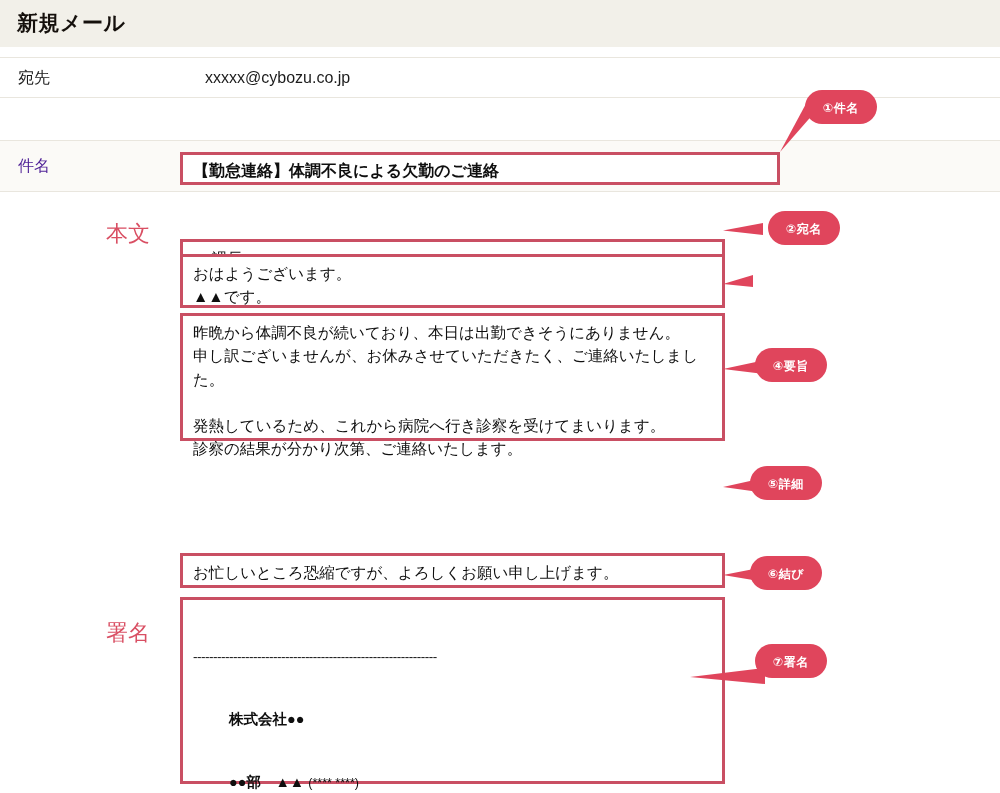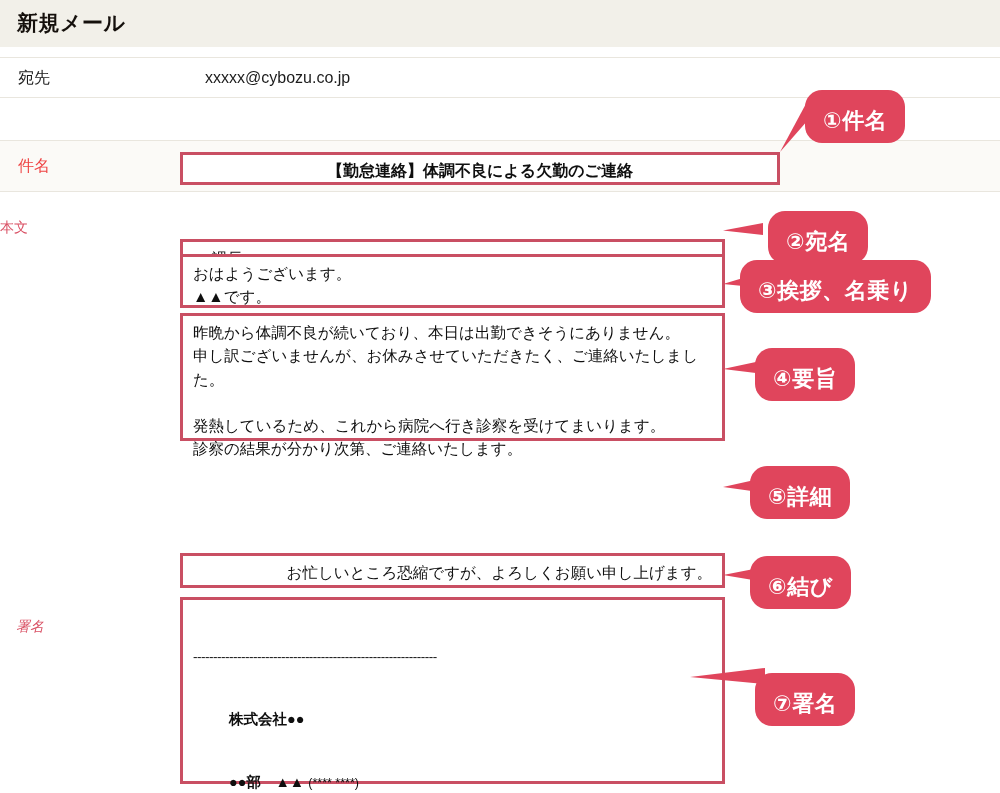--- a/index.html
+++ b/index.html
@@ -58,94 +58,94 @@
     position: absolute;
     width: 150px;
     text-align: left;
     font-size: 16px;
     color: #1c1c1c;
     top: 50%;
     transform: translateY(-50%);
     left: 0;
     margin-left: 18px;
   }
-  .field-label.red { color: #ef4444; }
+  .field-label.red { color: #4c1d95; }
   .field-value {
     position: absolute;
     left: 205px;
     top: 50%;
     transform: translateY(-50%);
     font-size: 16px;
     color: #1c1c1c;
   }
 
   
   .section-label {
     position: absolute;
     width: 150px;
-    font-size: 14px;
+    text-align: right;
+    font-size: 22px;
     color: #d94f63;
   }
   #label-honbun { left: 0; top: 219px; }
-  #label-shomei { left: 16px; top: 618px; font-style: italic; }
+  #label-shomei { left: 0; top: 618px; }
 
   
   .hl-box {
     position: absolute;
     box-sizing: border-box;
     border: 3px solid #c94f63;
     background: #ffffff;
     font-size: 15.5px;
     line-height: 1.5;
     color: #0f0f0f;
     padding: 5px 10px 6px 10px;
     white-space: pre-wrap;
   }
   #box-subject {
     left: 180px; top: 152px; width: 600px; height: 33px;
     font-weight: bold;
     font-size: 16px;
     padding-top: 4px;
     line-height: 1.45;
-    text-align: center;
   }
   #box-atena   { left: 180px; top: 211px; width: 545px; height: 35px; margin-top: 28px; }
   #box-aisatsu { left: 180px; top: 254px; width: 545px; height: 54px; }
   #box-youshi  { left: 180px; top: 313px; width: 545px; height: 128px; }
   #box-shousai { left: 180px; top: 452px; width: 545px; height: 94px; }
-  #box-musubi  { left: 180px; top: 553px; width: 545px; height: 35px; text-align: right; }
+  #box-musubi  { left: 180px; top: 553px; width: 545px; height: 35px; }
   #box-signature {
     left: 180px; top: 597px; width: 545px; height: 187px;
     font-size: 14.5px;
     line-height: 1.45;
   }
   .sig-bold { font-weight: bold; margin-left: 36px; }
   .sig-small { font-size: 12.5px; }
   .dash-line { letter-spacing: -0.5px; font-size: 13.5px; }
 
   
   .callout {
     position: absolute;
     background: #e0455c;
     color: #ffffff;
-    font-size: 22px;
+    font-size: 12px;
     font-weight: bold;
     border-radius: 17px;
-    padding: 16px 18px 7px 18px;
+    padding: 10px 18px 7px 18px;
     white-space: nowrap;
     letter-spacing: 0.5px;
     box-sizing: border-box;
   }
   #callout-1 { left: 805px; top: 90px; }
   #callout-2 { left: 768px; top: 211px; }
   #callout-3 { left: 740px; top: 260px; }
   #callout-4 { left: 755px; top: 348px; }
   #callout-5 { left: 750px; top: 466px; }
   #callout-6 { left: 750px; top: 556px; }
-  #callout-7 { left: 755px; top: 673px; }
+  #callout-7 { left: 755px; top: 644px; }
 
   
   .leader {
     position: absolute;
     pointer-events: none;
   }
   .leader svg { display: block; overflow: visible; }
 
   
   .page-bottom {
@@ -237,19 +237,18 @@
     </svg>
   </div>
   <div class="leader" style="left:690px; top:665px;">
     <svg width="75" height="24" viewBox="0 0 75 24">
       <polygon points="75,3 75,19 0,12" fill="#e0455c"></polygon>
     </svg>
   </div>
 
   <div class="callout" id="callout-1">①件名</div>
   <div class="callout" id="callout-2">②宛名</div>
-  <div class="callout" id="callout-3">③挨拶、名乗り</div>
   <div class="callout" id="callout-4">④要旨</div>
   <div class="callout" id="callout-5">⑤詳細</div>
   <div class="callout" id="callout-6">⑥結び</div>
   <div class="callout" id="callout-7">⑦署名</div>
 
 </div>
 
 </body></html>

